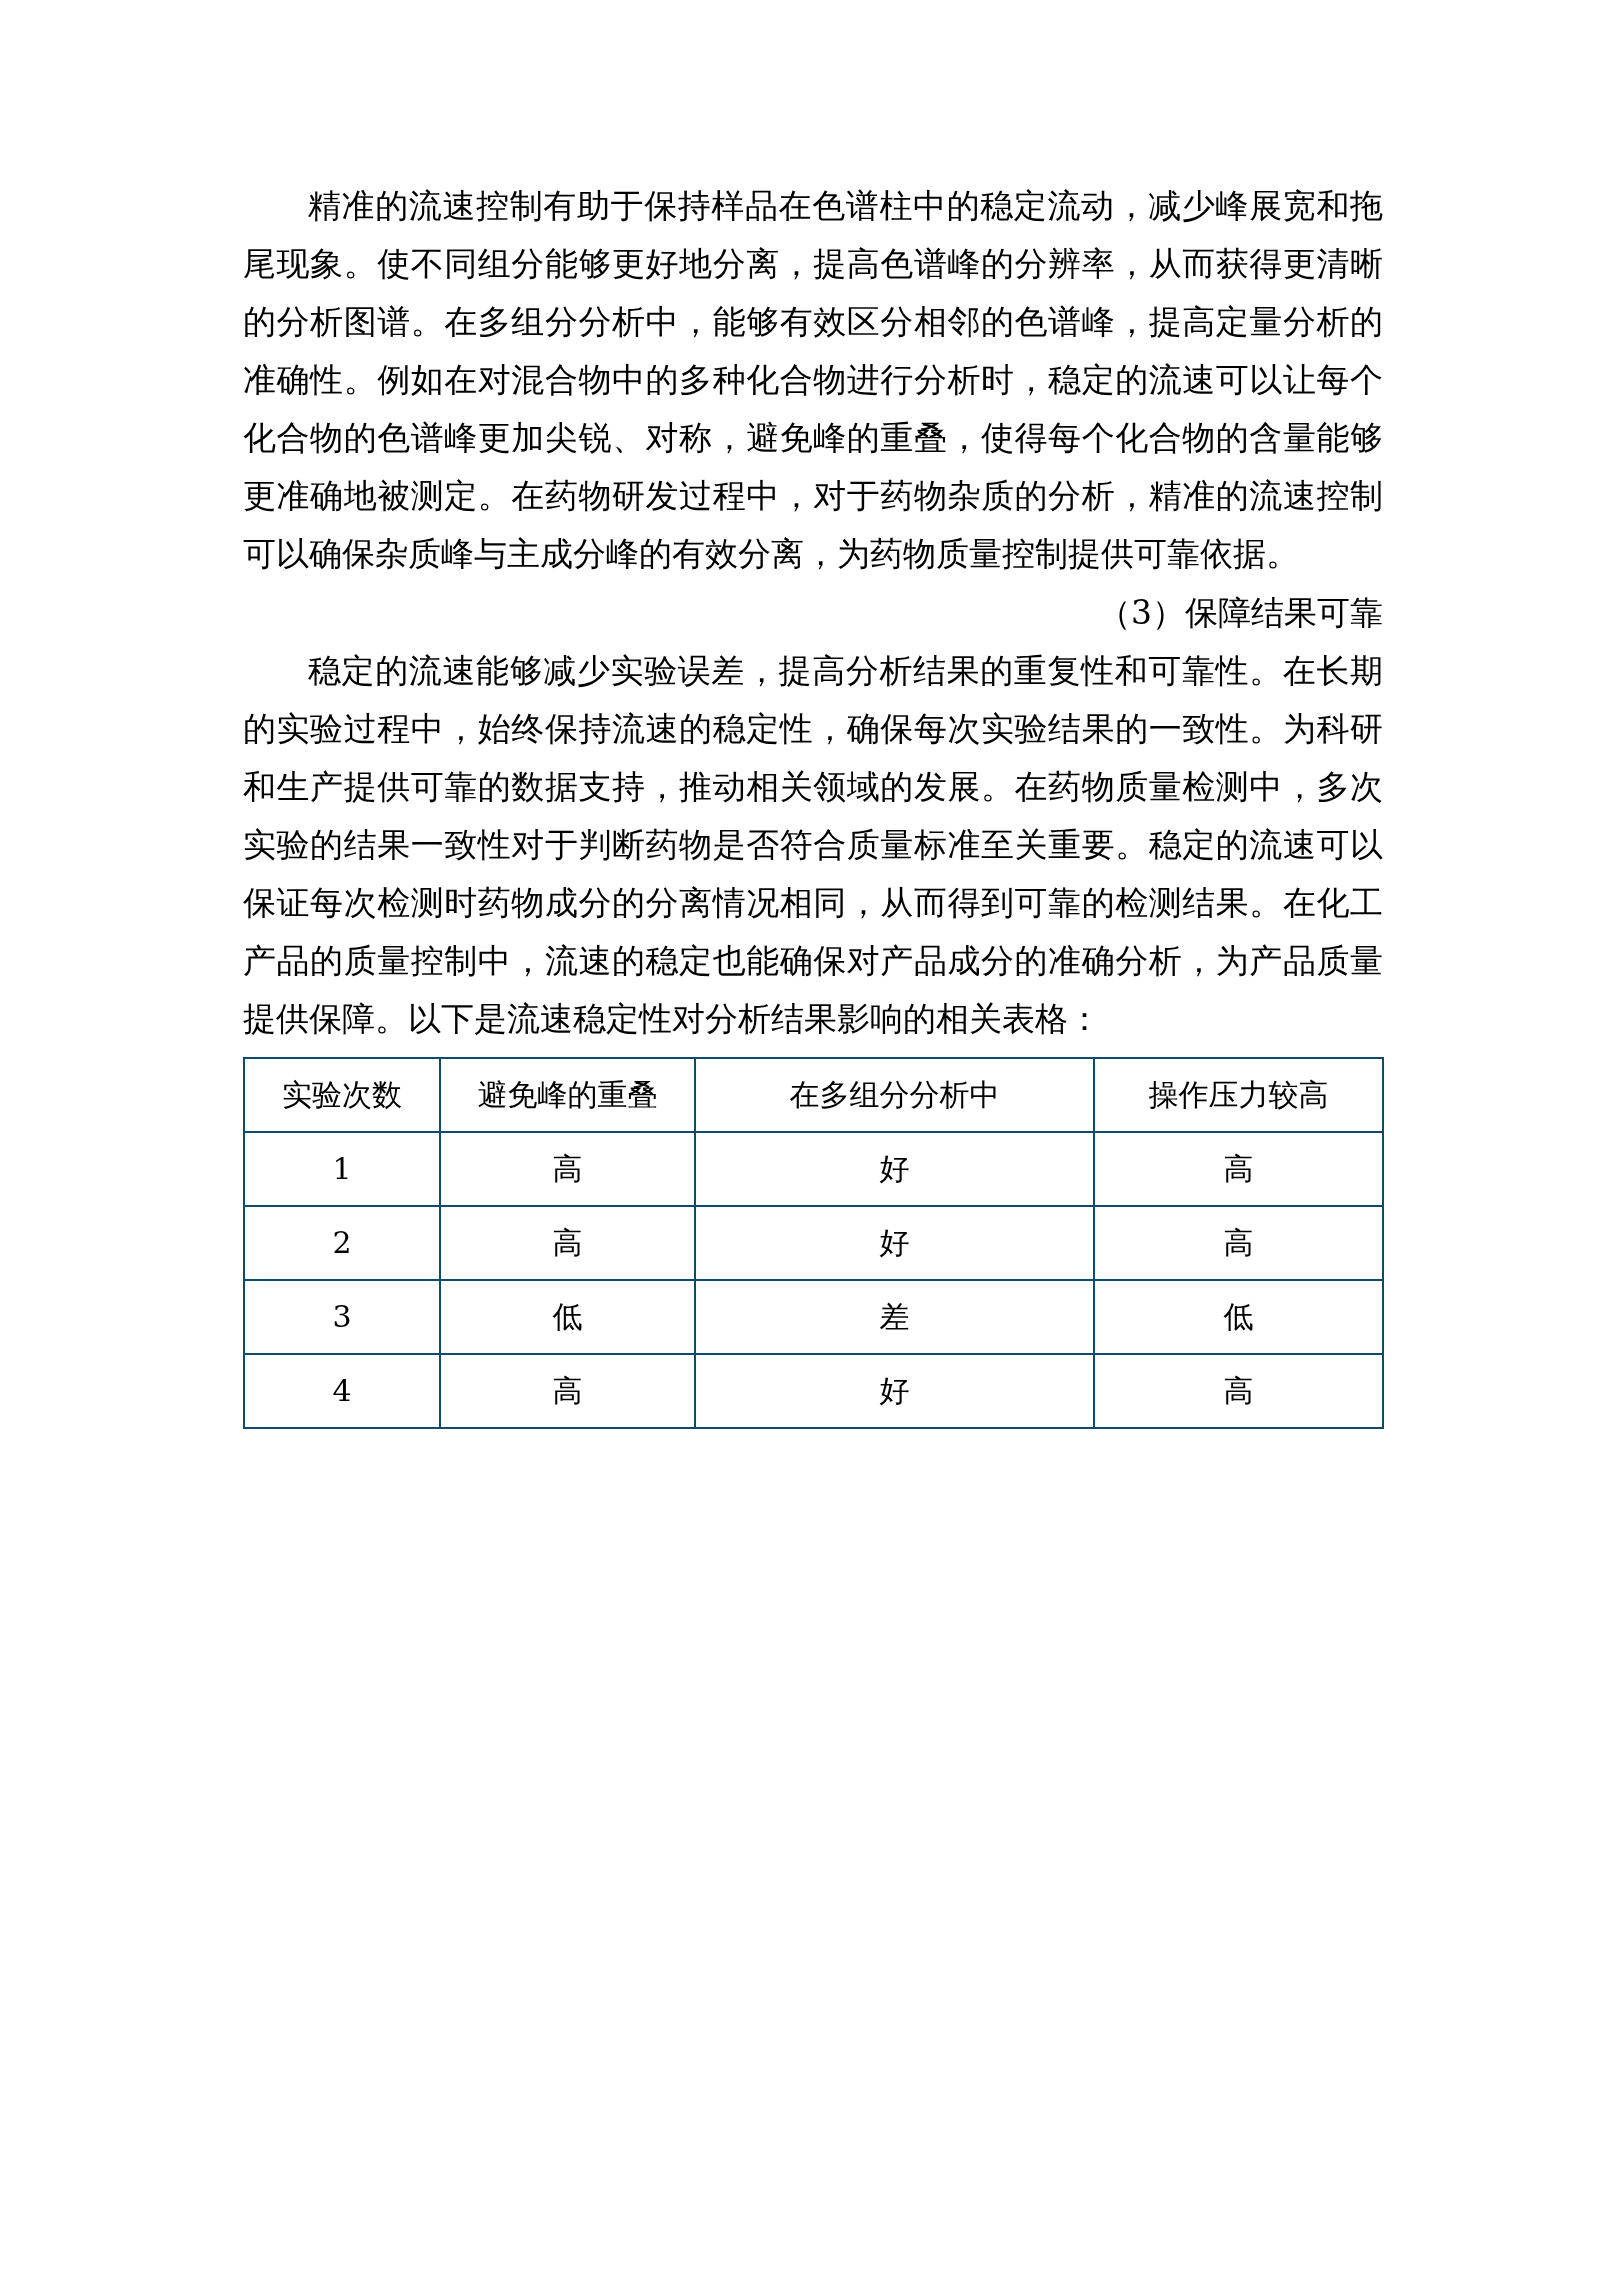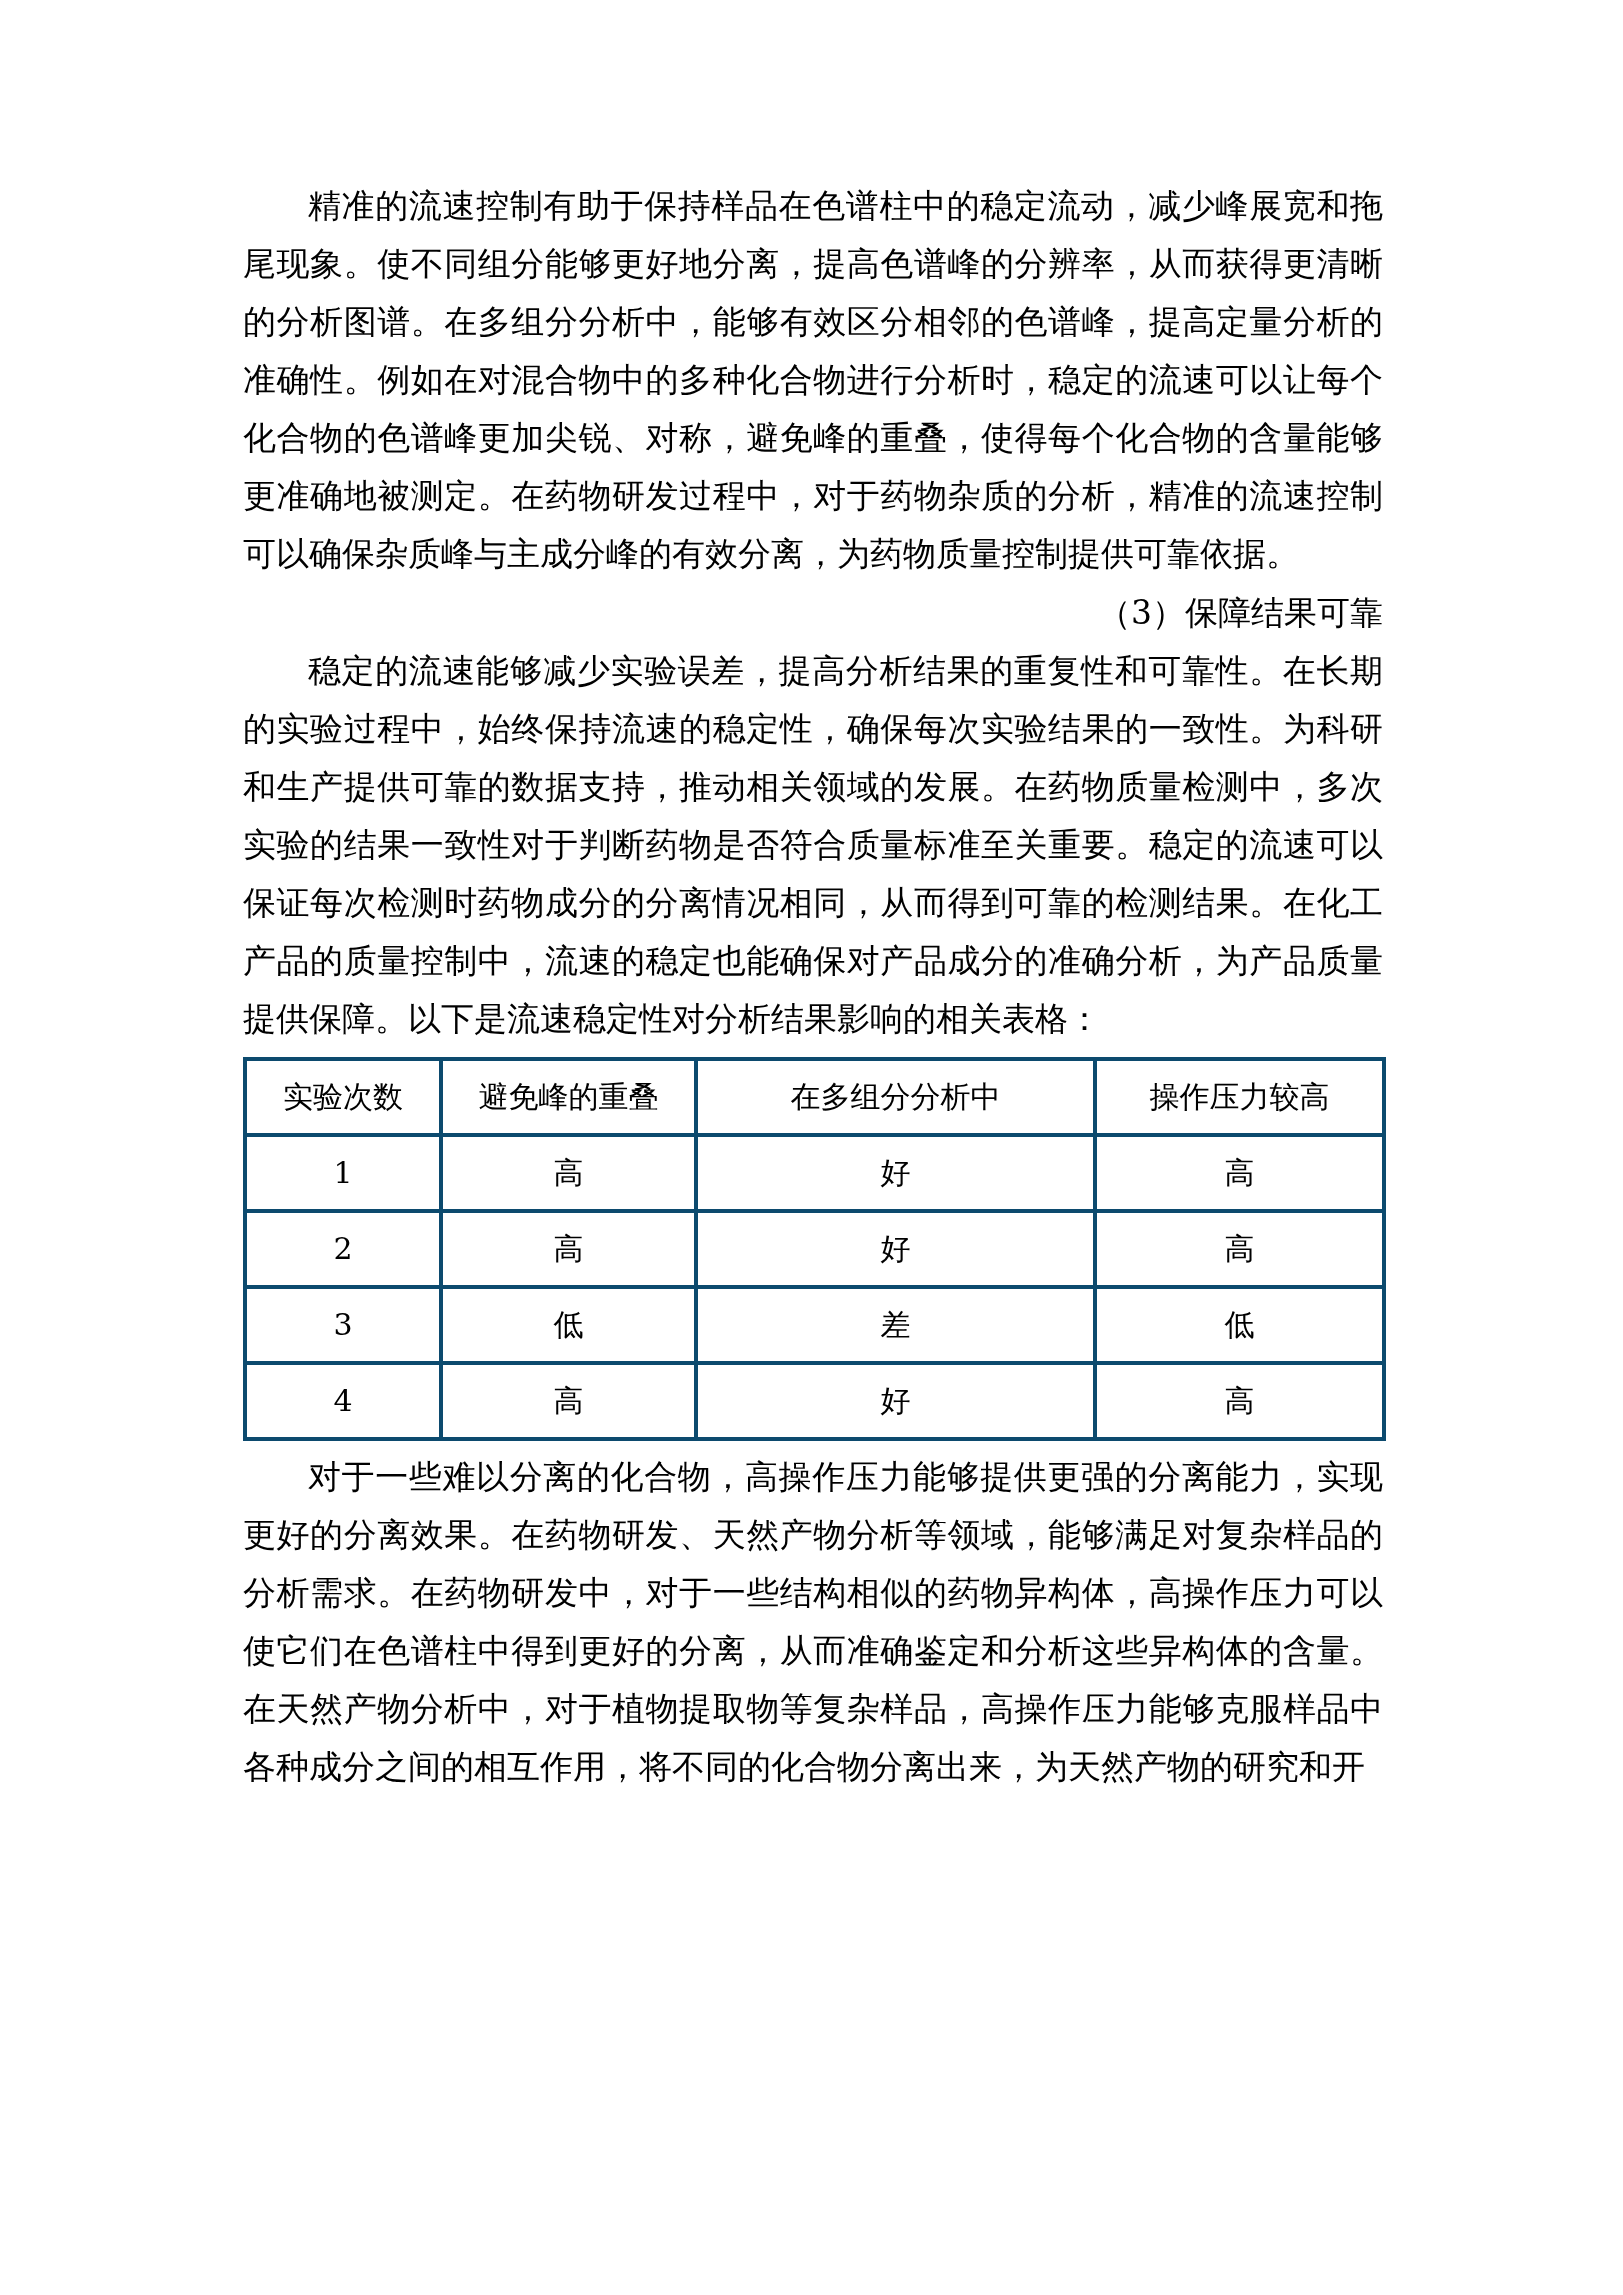--- a/index.html
+++ b/index.html
@@ -50,21 +50,21 @@
   
   .tbl-wrap {
     margin: 9.2px 0 6.5px 0;
   }
   table.data-table {
     border-collapse: collapse;
     width: 1140px;
     table-layout: fixed;
   }
   table.data-table td, table.data-table th {
-    border: 4px solid #0c4a6e;
+    border: 2px solid #0c4a6e;
     height: 72px;
     font-size: 30px;
     font-weight: normal;
     text-align: center;
     vertical-align: middle;
     padding: 0 3.9px;
     line-height: 1.2;
   }
   table.data-table col.c1 { width: 196px; }
   table.data-table col.c2 { width: 255px; }
@@ -123,17 +123,16 @@
             <td>高</td>
             <td>好</td>
             <td>高</td>
           </tr>
         </tbody>
       </table>
     </div>
 
 
 
-    <p class="para last-line-left">对于一些难以分离的化合物，高操作压力能够提供更强的分离能力，实现更好的分离效果。在药物研发、天然产物分析等领域，能够满足对复杂样品的分析需求。在药物研发中，对于一些结构相似的药物异构体，高操作压力可以使它们在色谱柱中得到更好的分离，从而准确鉴定和分析这些异构体的含量。在天然产物分析中，对于植物提取物等复杂样品，高操作压力能够克服样品中各种成分之间的相互作用，将不同的化合物分离出来，为天然产物的研究和开</p>
 
   </div>
 </div>
 
 
 </body></html>

